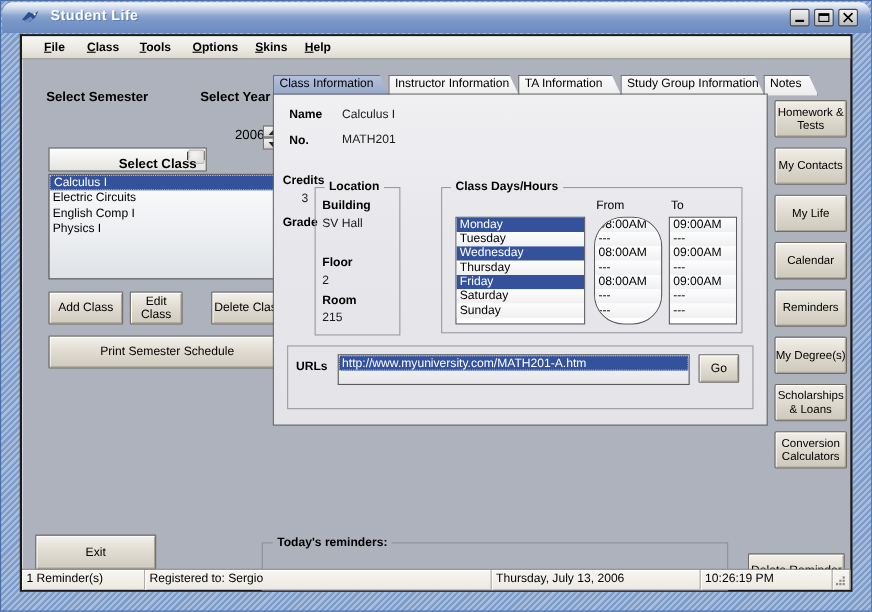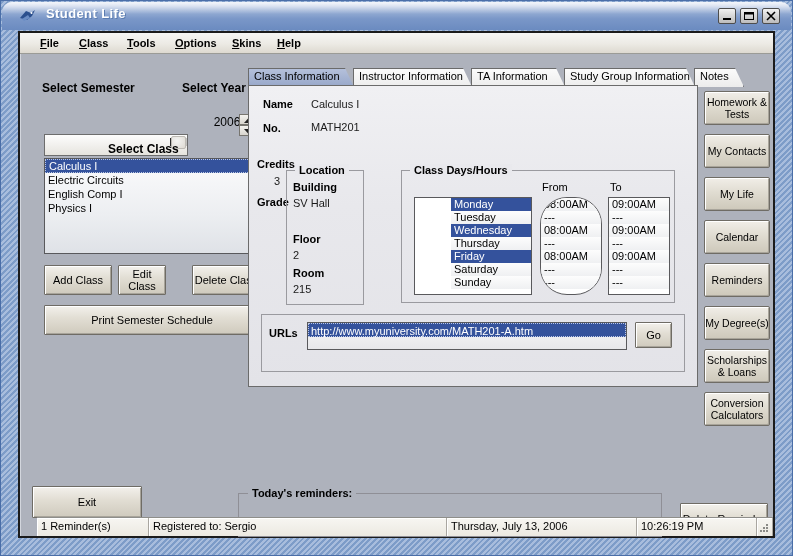--- a/index.html
+++ b/index.html
@@ -179,21 +179,21 @@
     font-weight:bold;font-size:11px;color:#000;white-space:nowrap;
   }
   #grp-location{left:37px;top:84px;width:78px;height:135px;}
   #grp-days{left:152px;top:84px;width:274px;height:133px;}
   
   .listbox{
     position:absolute;
     background:#ffffff;border:1px solid #59595c;
     box-sizing:border-box;overflow:hidden;
   }
-  #days-list{left:12px;top:26px;width:118px;height:98px;padding-left:36px;}
+  #days-list{left:12px;top:26px;width:118px;height:98px;}
   #from-list{left:138px;top:26px;width:62px;height:98px;border-radius:27px;}
   #to-list{left:206px;top:26px;width:62px;height:98px;}
   .lrow{
     height:13px;line-height:13px;font-size:11px;color:#000;
     padding-left:3px;white-space:nowrap;
     background:linear-gradient(180deg,#fdfdfd,#eff0f2);
   }
   .lrow.sel{background:#34529c;color:#fff;}
   .col-hdr{
     position:absolute;font-size:11px;color:#000;
@@ -237,21 +237,21 @@
   #rem-title{
     position:absolute;left:228px;top:454px;
     background:#aeb2bc;padding:0 4px;
     font-weight:bold;font-size:11px;color:#000;
   }
   #rem-text{
     position:absolute;left:228px;top:484px;font-size:11px;color:#000;
   }
   
   #statusbar{
-    position:absolute;left:17px;bottom:0;right:0;height:18px;
+    position:absolute;left:0;bottom:0;right:0;height:18px;
     background:linear-gradient(180deg,#f7f6f2,#ece9e1);
     border-top:1px solid #8e8e8a;
     display:flex;align-items:stretch;
   }
   .sbcell{
     border-right:1px solid #a9a6a0;
     box-shadow:inset 1px 1px 0 #ffffff;
     font-size:11px;color:#000;line-height:17px;
     padding-left:4px;white-space:nowrap;overflow:hidden;
     box-sizing:border-box;

